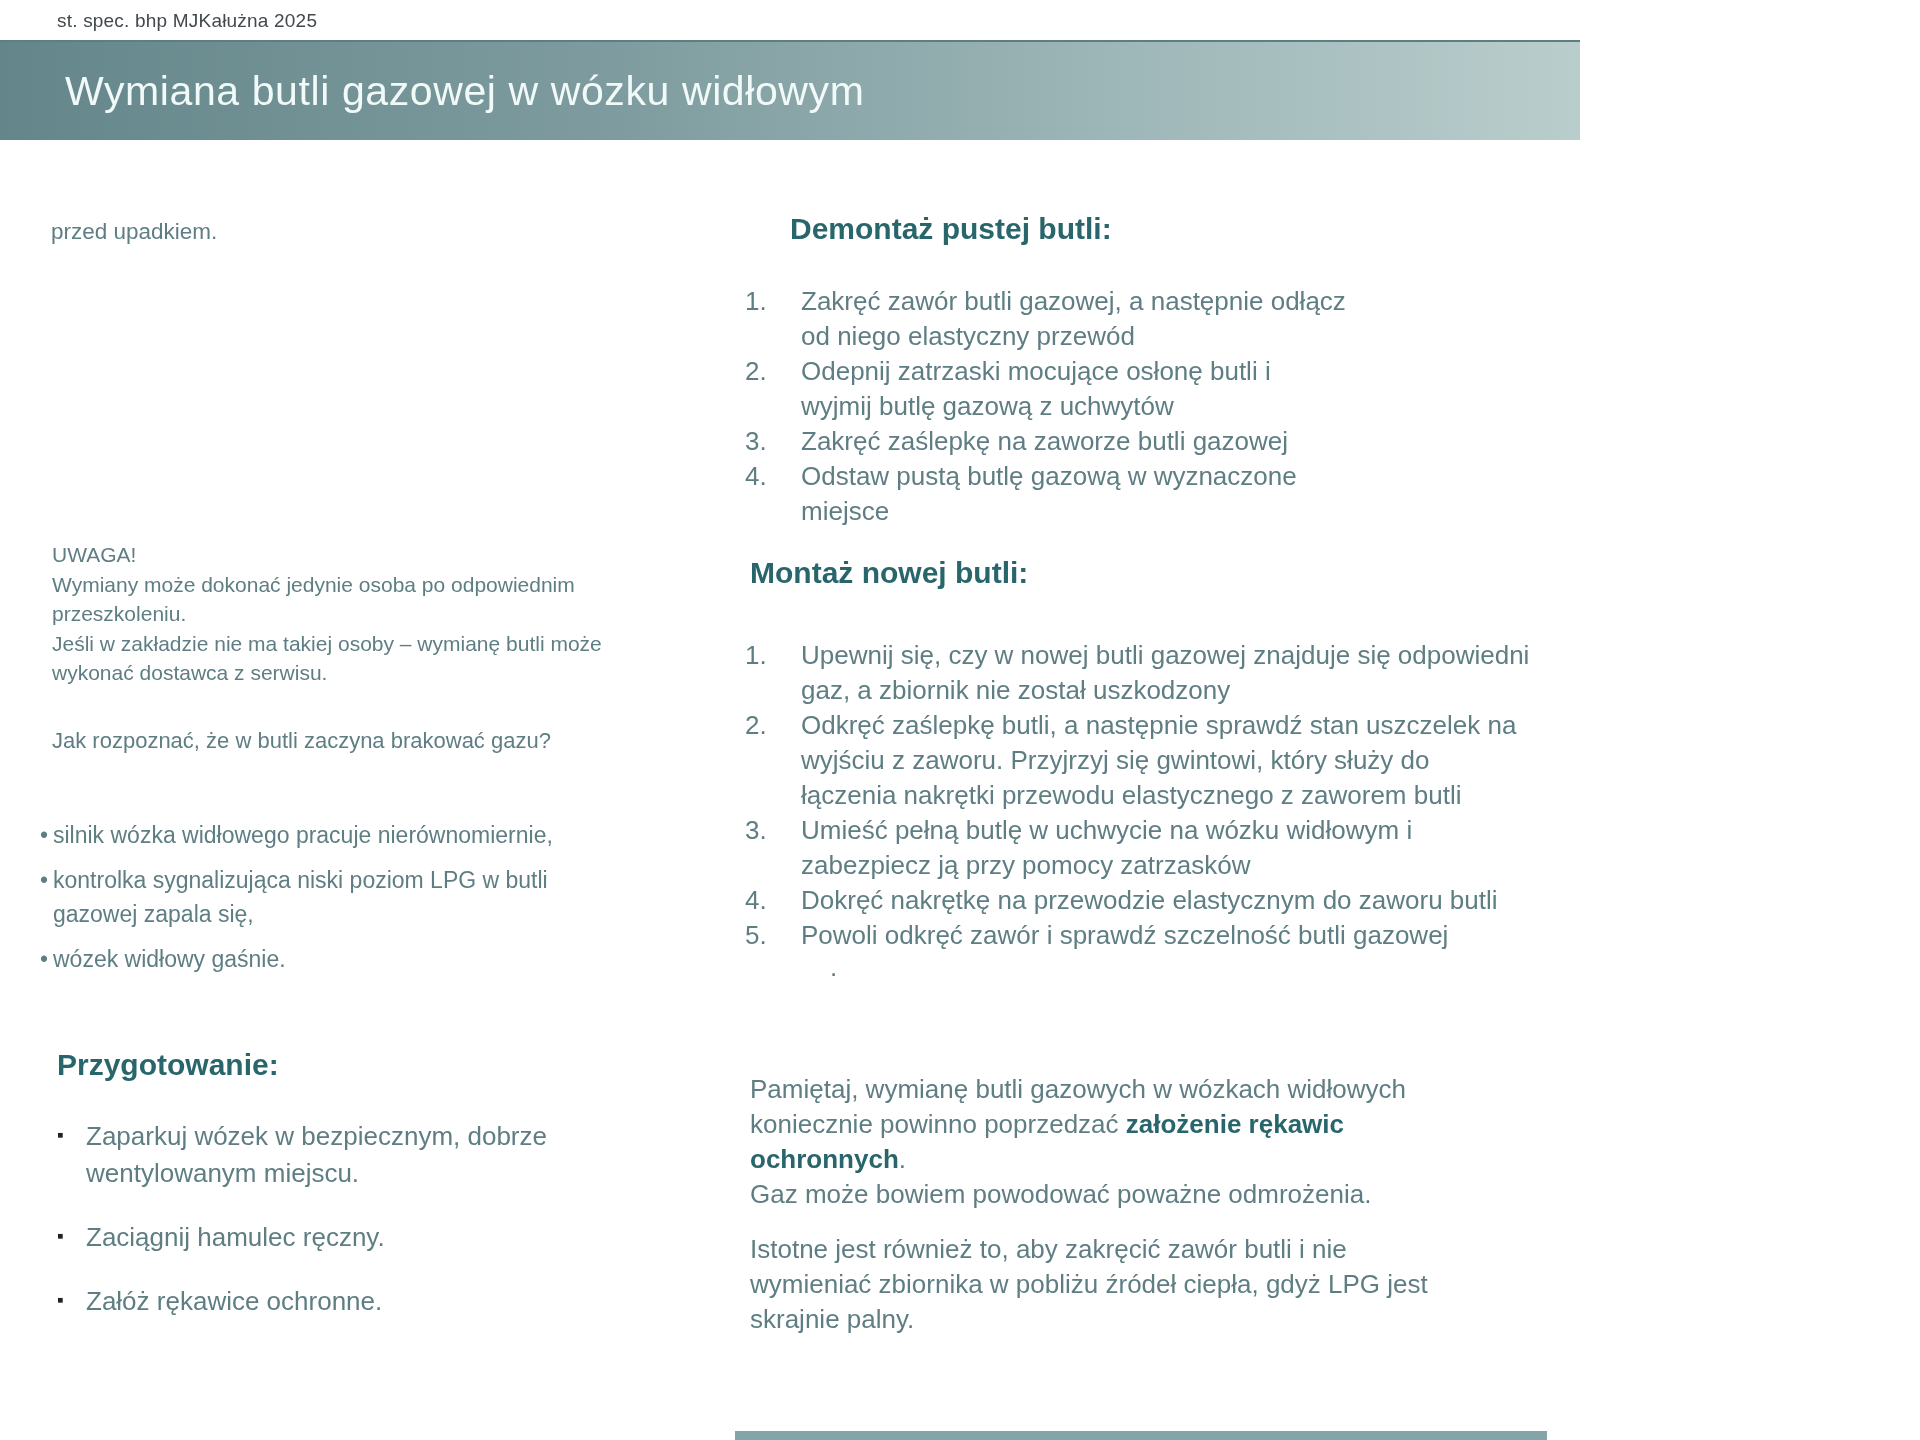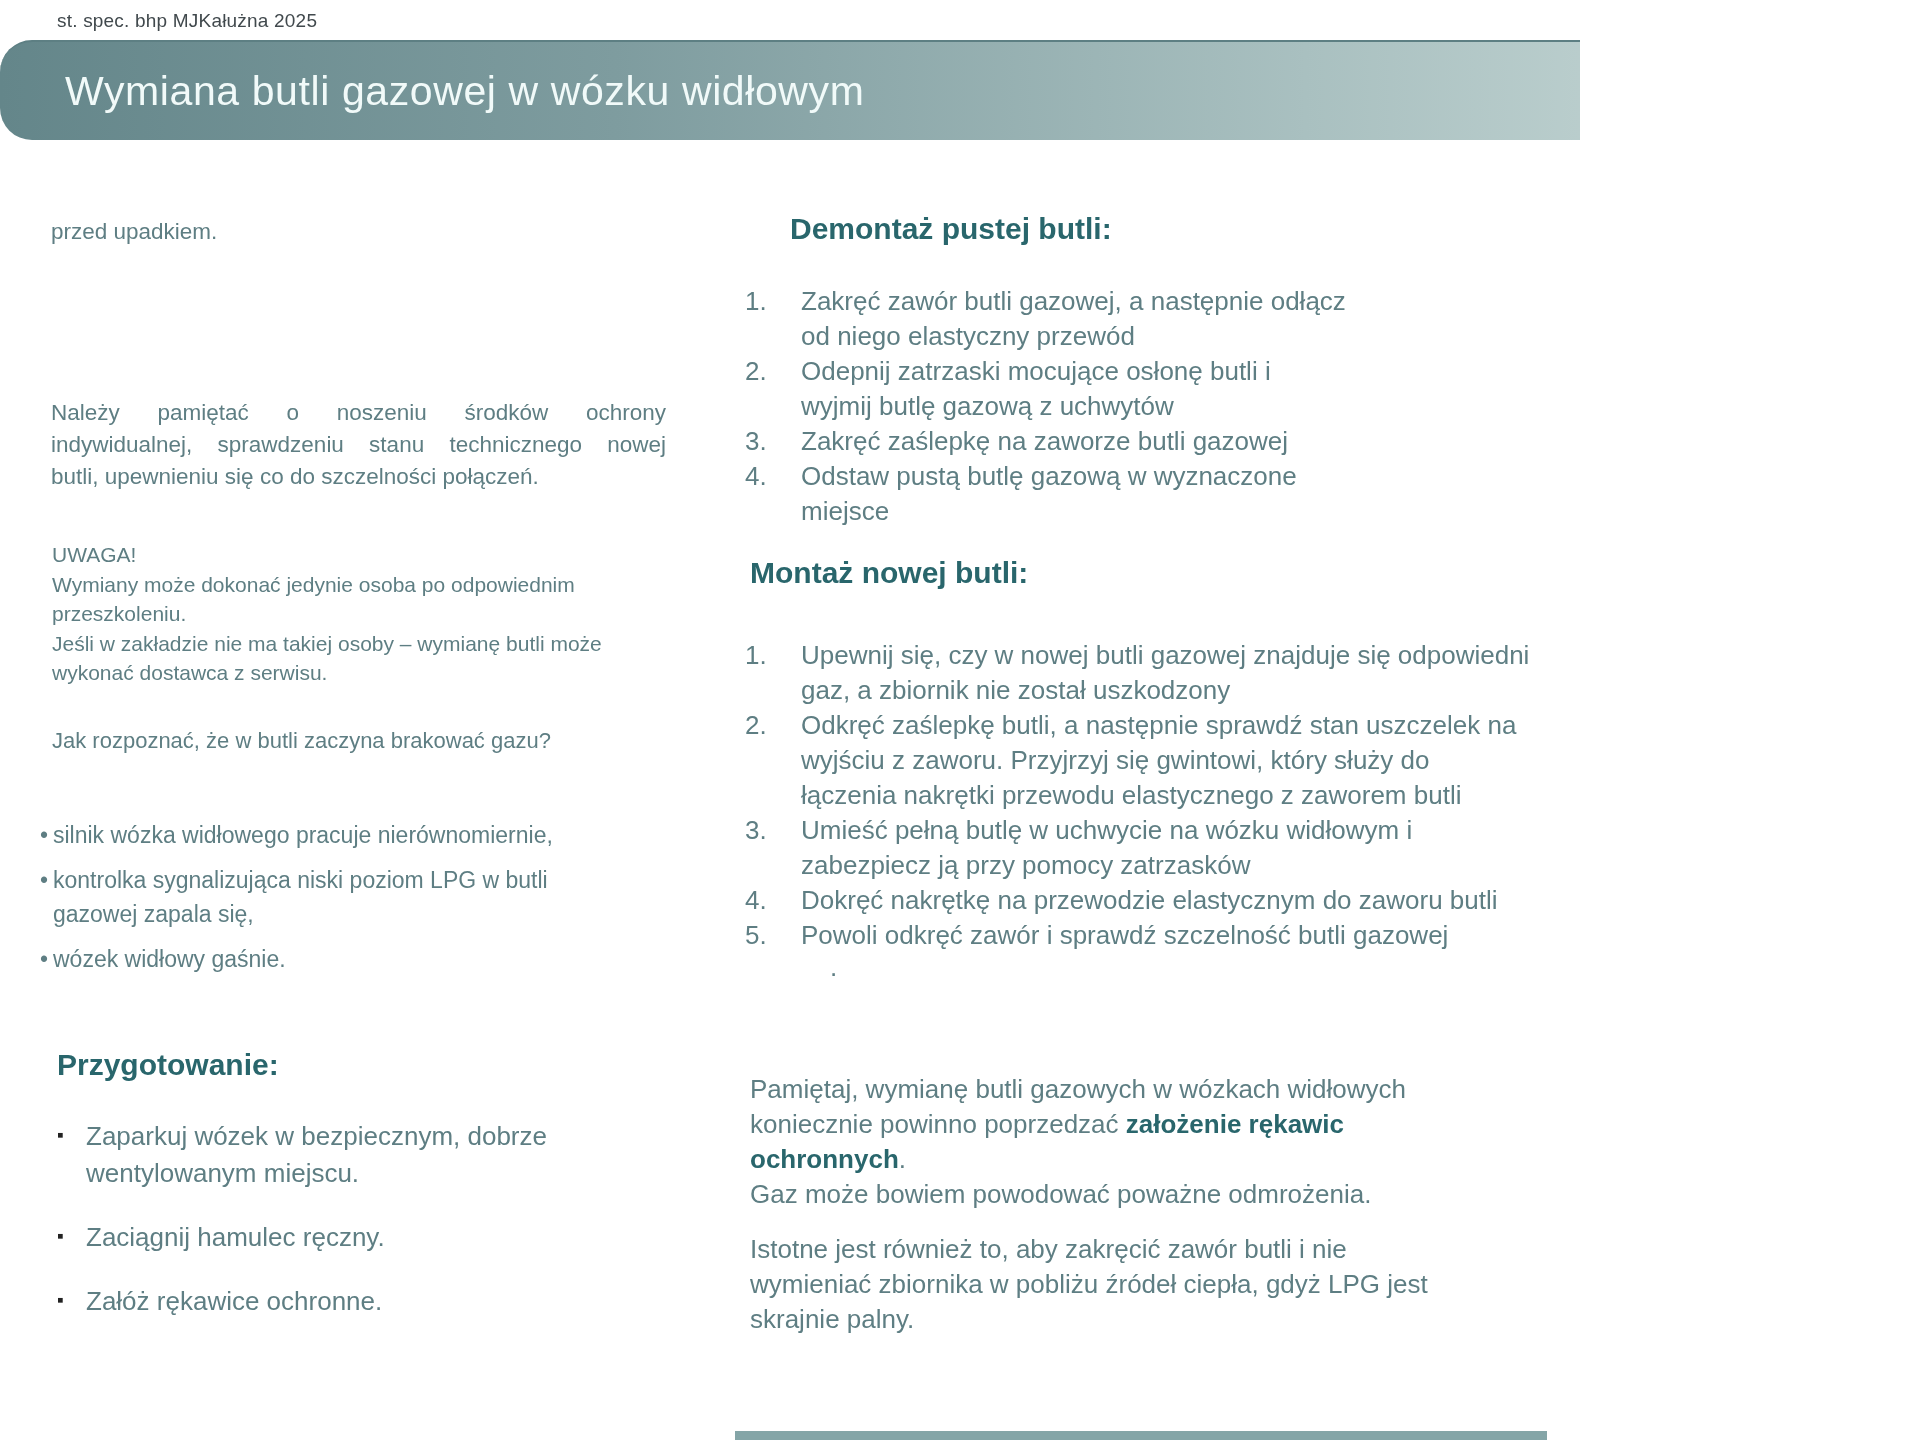--- a/index.html
+++ b/index.html
@@ -6,21 +6,21 @@
   .page{
     position:relative;width:1580px;height:1440px;overflow:hidden;background:#ffffff;
     font-family:"Liberation Sans","DejaVu Sans",sans-serif;color:#5e7e83;text-decoration:underline;
   }
   
   .meta{position:absolute;left:57px;top:10px;font-size:19px;color:#41494d;letter-spacing:.2px;}
   
   .banner{
     position:absolute;left:0;top:40px;width:1920px;height:100px;
     background:linear-gradient(90deg,#64868a 0%,#7e9c9f 32%,#a9c0c0 68%,#cddddb 100%);
-    border-top:2px solid #5d7f83;box-sizing:border-box;border-radius:32px;
+    border-top:2px solid #5d7f83;box-sizing:border-box;
   }
   .banner-title{
     position:absolute;left:65px;top:0;height:98px;line-height:98px;
     font-size:41px;font-weight:400;color:#f1faf9;letter-spacing:.6px;white-space:nowrap;
   }
   .icon-wrap{position:absolute;left:1712px;top:42px;width:172px;height:136px;}
   .icon-wrap svg{display:block;}
   
   .blk{position:absolute;}
   .just-body{display:block;white-space:pre-line;text-align:justify;text-align-last:justify;}
@@ -75,25 +75,20 @@
       <line x1="63" y1="79" x2="139" y2="79"></line>
       <path d="M63,79 L73,74.5 L73,83.5 Z" fill="#3c6d70" stroke="none"></path>
       <path d="M139,79 L129,74.5 L129,83.5 Z" fill="#3c6d70" stroke="none"></path>
     </svg>
   </div>
 
   <div class="blk para">
     <span class="just-last">przed upadkiem.</span>
   </div>
 
-  <div class="blk para2">
-    <span class="just-body">Należy pamiętać o noszeniu środków ochrony
-indywidualnej, sprawdzeniu stanu technicznego nowej</span>
-    <span class="just-last">butli, upewnieniu się co do szczelności połączeń.</span>
-  </div>
 
   <div class="blk uwaga">UWAGA!
 Wymiany może dokonać jedynie osoba po odpowiednim
 przeszkoleniu.
 Jeśli w zakładzie nie ma takiej osoby – wymianę butli może
 wykonać dostawca z serwisu.</div>
 
   <div class="blk question">Jak rozpoznać, że w butli zaczyna brakować gazu?</div>
 
   <ul class="blk symptoms">

